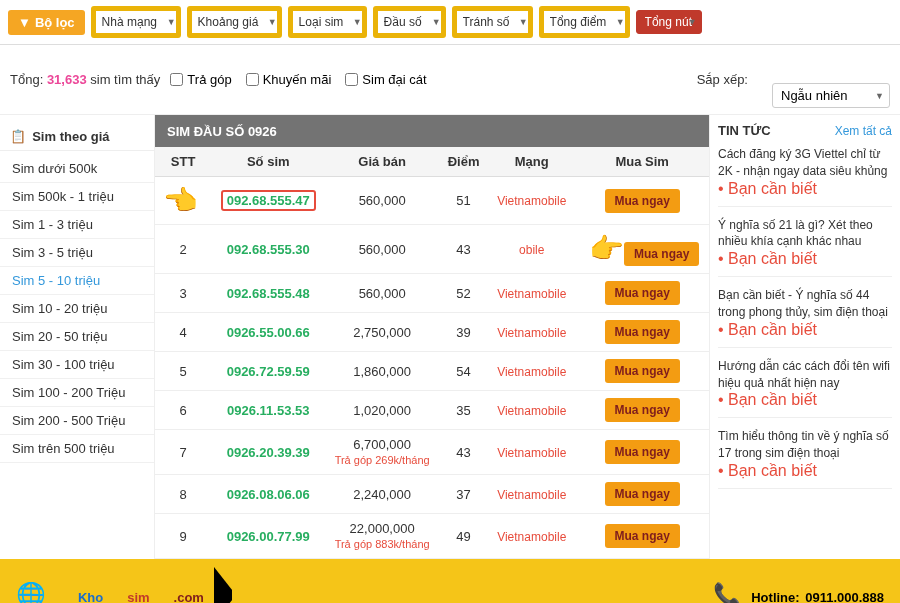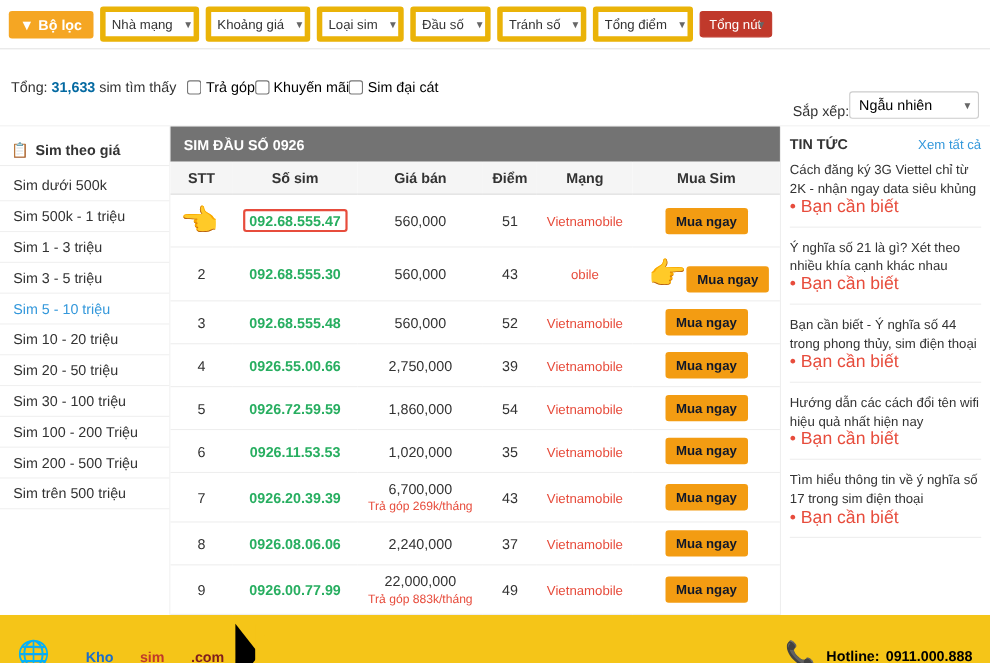--- a/index.html
+++ b/index.html
@@ -32,25 +32,25 @@
       padding: 4px 8px; font-size: 12px;
     }
 
     
     .second-row {
       display: flex; align-items: center; justify-content: space-between;
       background: #fff; padding: 6px 10px; border-bottom: 1px solid #eee;
     }
     .second-left { display: flex; align-items: center; gap: 10px; }
     .total-text { font-size: 13px; color: #333; }
-    .total-count { color: #0369a1; font-weight: bold; }
-    .checkbox-group { display: flex; align-items: center; }
+    .total-count { color: #ec4899; font-weight: bold; }
+    .checkbox-group { display: flex; align-items: center; gap: 14px; }
     .checkbox-item { display: flex; align-items: center; gap: 4px; cursor: pointer; }
     .checkbox-item input { cursor: pointer; }
-    .sort-area { display: flex; align-items: flex-end; gap: 0; }
+    .sort-area { display: flex; align-items: center; gap: 24px; }
     .sort-label { color: #333; font-size: 13px; }
     .sort-select {
       border: 1px solid #ccc; border-radius: 3px; padding: 4px 24px 4px 8px;
       background: #fff; font-size: 13px; appearance: none; cursor: pointer;
     }
     .sort-wrap { position: relative; display: inline-block; margin-top: 32px; }
     .sort-wrap::after {
       content: '▼'; position: absolute; right: 6px; top: 50%; transform: translateY(-50%);
       font-size: 9px; color: #666; pointer-events: none;
     }
@@ -94,21 +94,21 @@
     }
     tbody tr { border-bottom: 1px solid #eee; }
     tbody td {
       padding: 7px 8px; text-align: center; font-size: 13px; color: #333;
     }
     .sim-number { color: #27ae60; font-weight: bold; cursor: pointer; }
     .sim-number.highlighted {
       color: #27ae60; border: 2px solid #e74c3c; padding: 1px 4px; border-radius: 3px;
     }
     .mua-ngay-btn {
-      background: #f39c12; color: #0f172a; border: none; padding: 5px 10px;
+      background: #f39c12; color: #7f1d1d; border: none; padding: 5px 10px;
       border-radius: 3px; cursor: pointer; font-size: 12px; font-weight: bold;
     }
     .price-sub { font-size: 11px; color: #e74c3c; }
     .network-text { color: #e74c3c; font-size: 12px; }
     .network-text.vmobile { color: #e74c3c; }
 
     
     .right-sidebar {
       width: 190px; background: #fff; flex-shrink: 0; padding: 8px;
     }

